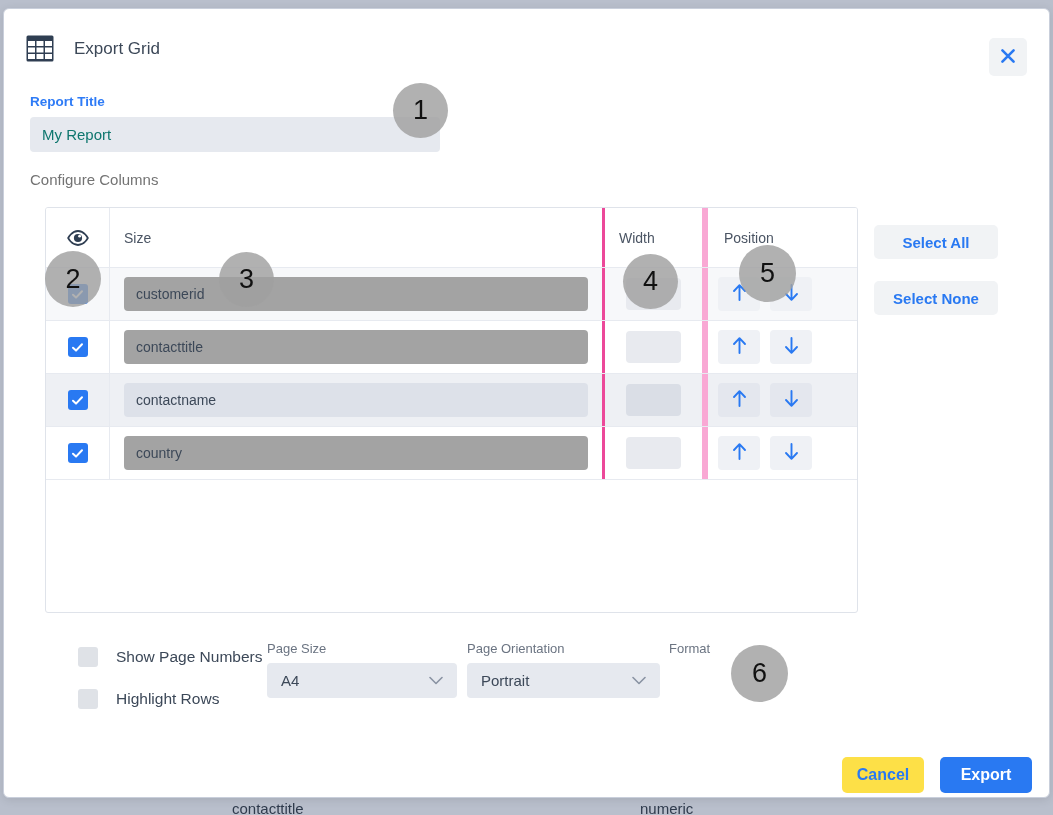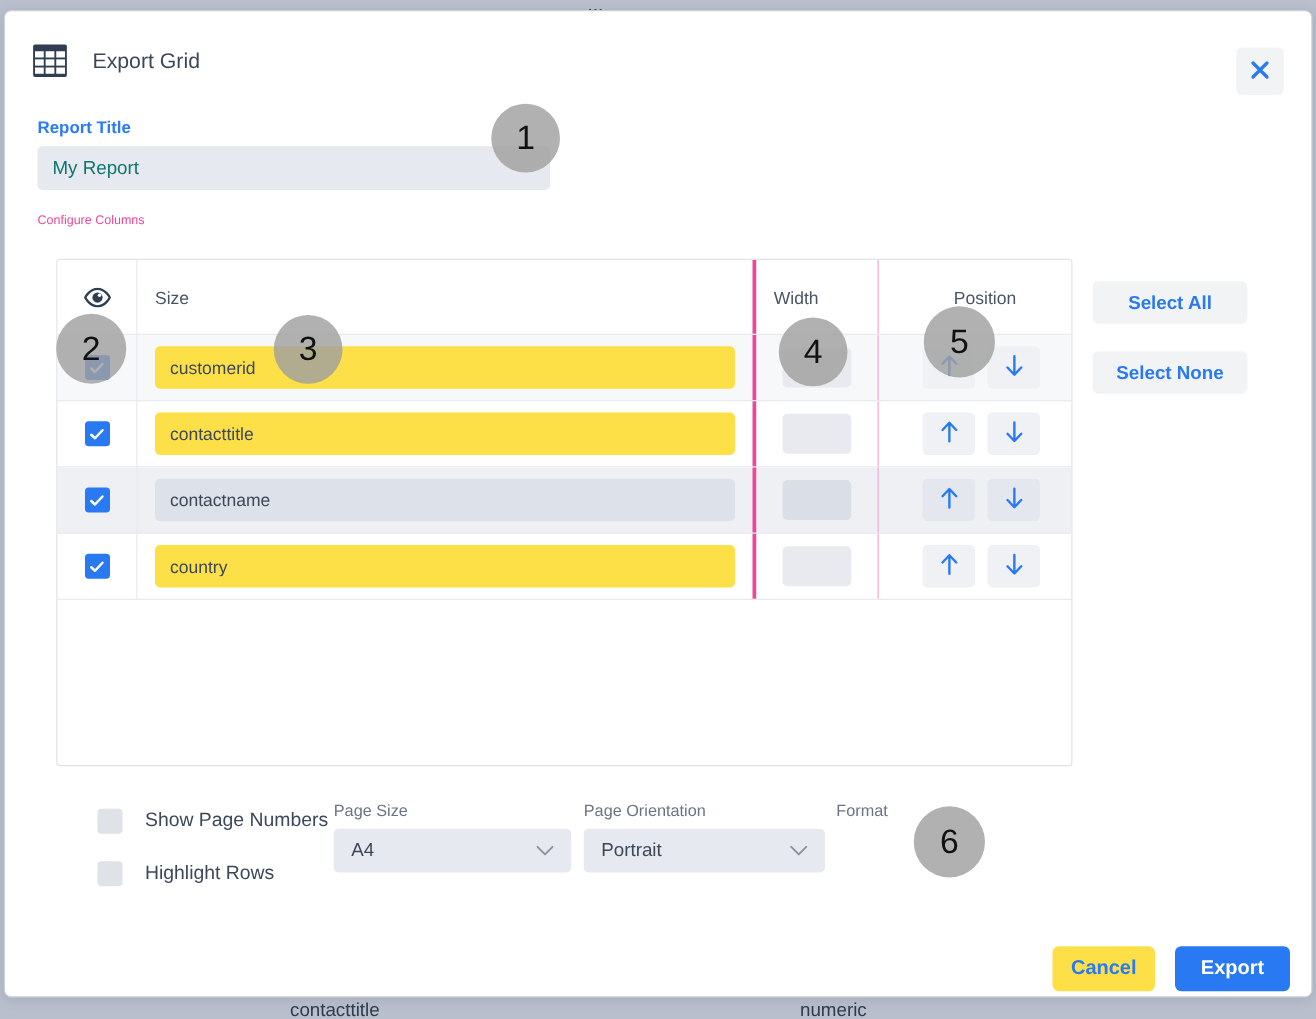--- a/index.html
+++ b/index.html
@@ -70,21 +70,21 @@
     background: #e6e9ef;
     border: none; border-radius: 4px;
     padding: 0 12px;
     font-size: 15px; color: #0f766e;
     font-family: "Liberation Sans", sans-serif;
     outline: none;
   }
 
   #configure-columns-label {
     position: absolute; left: 26px; top: 162px;
-    font-size: 10px; color: #ec4899;
+    font-size: 15px; color: #737373;
   }
 
   
   #columns-table {
     position: absolute; left: 41px; top: 198px;
     width: 813px; height: 406px;
     border: 1px solid #dfe3ea;
     border-radius: 3px;
     background: #fff;
     overflow: hidden;
@@ -97,28 +97,28 @@
   #thead-row {
     height: 60px;
     background: #ffffff;
   }
   .trow.alt { background: #f7f8fa; }
   .trow.hov { background: #eef0f4; }
 
   .c-eye   { width: 63px; display:flex; align-items:center; justify-content:center; align-self: stretch; }
   .c-name  { flex: 1; border-left: 1px solid #e7eaf0; align-self: stretch; display:flex; align-items:center; padding: 0 14px; }
   .c-width { width: 100px; border-left: 3px solid #ec4899; align-self: stretch; display:flex; align-items:center; justify-content:center; }
-  .c-pos   { width: 155px; border-left: 1px solid #f9a8d4; align-self: stretch; display:flex; align-items:center; padding-left: 10px; gap: 10px; justify-content: center; }
+  .c-pos   { width: 155px; border-left: 6px solid #f9a8d4; align-self: stretch; display:flex; align-items:center; padding-left: 10px; gap: 10px; }
 
   .th-label { font-size: 14px; color: #4a5463; }
   #eye-icon { width: 22px; height: 16px; display:block; }
 
   .name-input {
     width: 100%; height: 34px;
-    background: #fde047;
+    background: #a3a3a3;
     border: none; border-radius: 4px;
     padding: 0 12px;
     font-size: 14px; color: #3c4858;
     font-family: "Liberation Sans", sans-serif;
     outline: none;
   }
   .trow.hov .name-input { background: #dde1e9; }
 
   .width-input {
     width: 55px; height: 32px;

